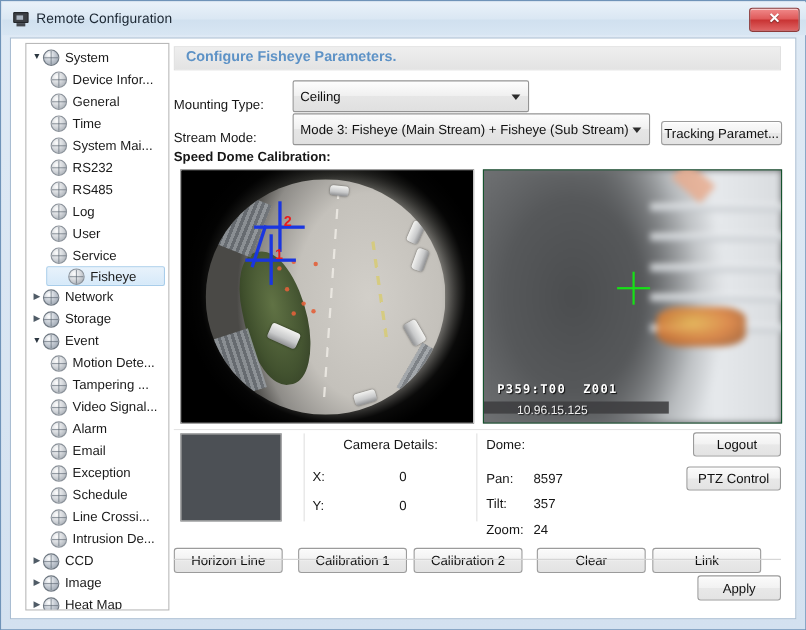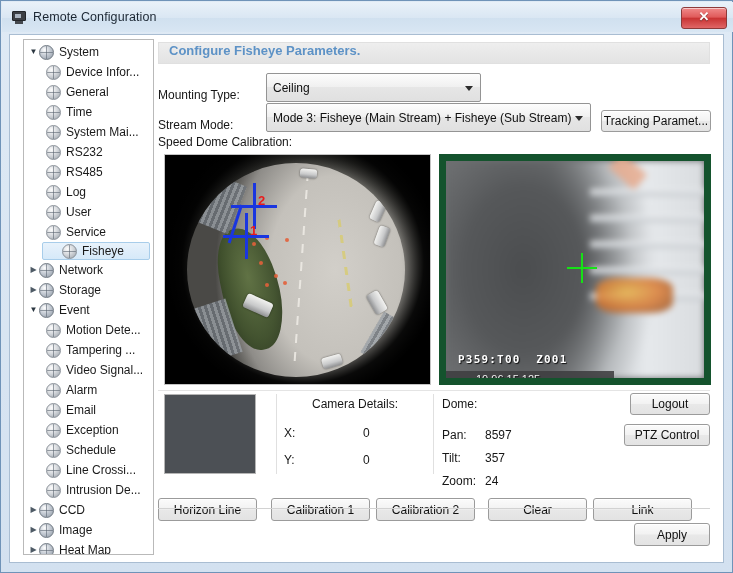--- a/index.html
+++ b/index.html
@@ -342,21 +342,21 @@
     width: 3px; height: 40px;
     background: #1a36e0;
     transform: rotate(18deg);
     transform-origin: top center;
   }
 
   #dome-panel {
     position: absolute;
     left: 283px; top: 115px;
     width: 272px; height: 231px;
-    border: 7px solid #14532d;
+    border: 1px solid #14532d;
     box-sizing: border-box;
     overflow: hidden;
     background: #6d6f71;
   }
   #dome-img {
     position: absolute;
     left: 0; top: 0; right: 0; bottom: 0;
     background:
       radial-gradient(ellipse 52% 85% at 30% 50%, #4b4d4f 0%, #56585a 45%, rgba(120,122,124,.25) 82%, rgba(0,0,0,0) 100%),
       linear-gradient(to right, #6b6d6f 0%, #777a7c 40%, #c9cdd0 62%, #e6e9ec 78%, #d9dcdf 100%);
@@ -612,21 +612,21 @@
 
       <div class="row" style="left:2px; top:64px;">
         <div class="flabel" style="width:108px;">Stream Mode:</div>
         <div class="combo" style="width:325px;">
           <div class="val" style="max-width:302px;">Mode 3: Fisheye (Main Stream) + Fisheye (Sub Stream) + 3...</div>
           <div class="caret"></div>
         </div>
         <div class="btn" style="width:110px; margin-left:10px;">Tracking Paramet...</div>
       </div>
 
-      <div class="flabel" style="position:absolute; left:2px; top:96px;">Speed Dome Calibration:</div>
+      <div class="flabel" style="position:absolute; left:2px; top:96px;font-weight:bold;">Speed Dome Calibration:</div>
 
       <div id="fisheye-panel">
         <div id="fisheye-img">
           <div id="fisheye-scene">
             <div class="veg"></div>
             <div class="lane"></div>
             <div class="lane2"></div>
             <div class="bldg b1"></div>
             <div class="bldg b2"></div>
             <div class="bldg b3"></div>

